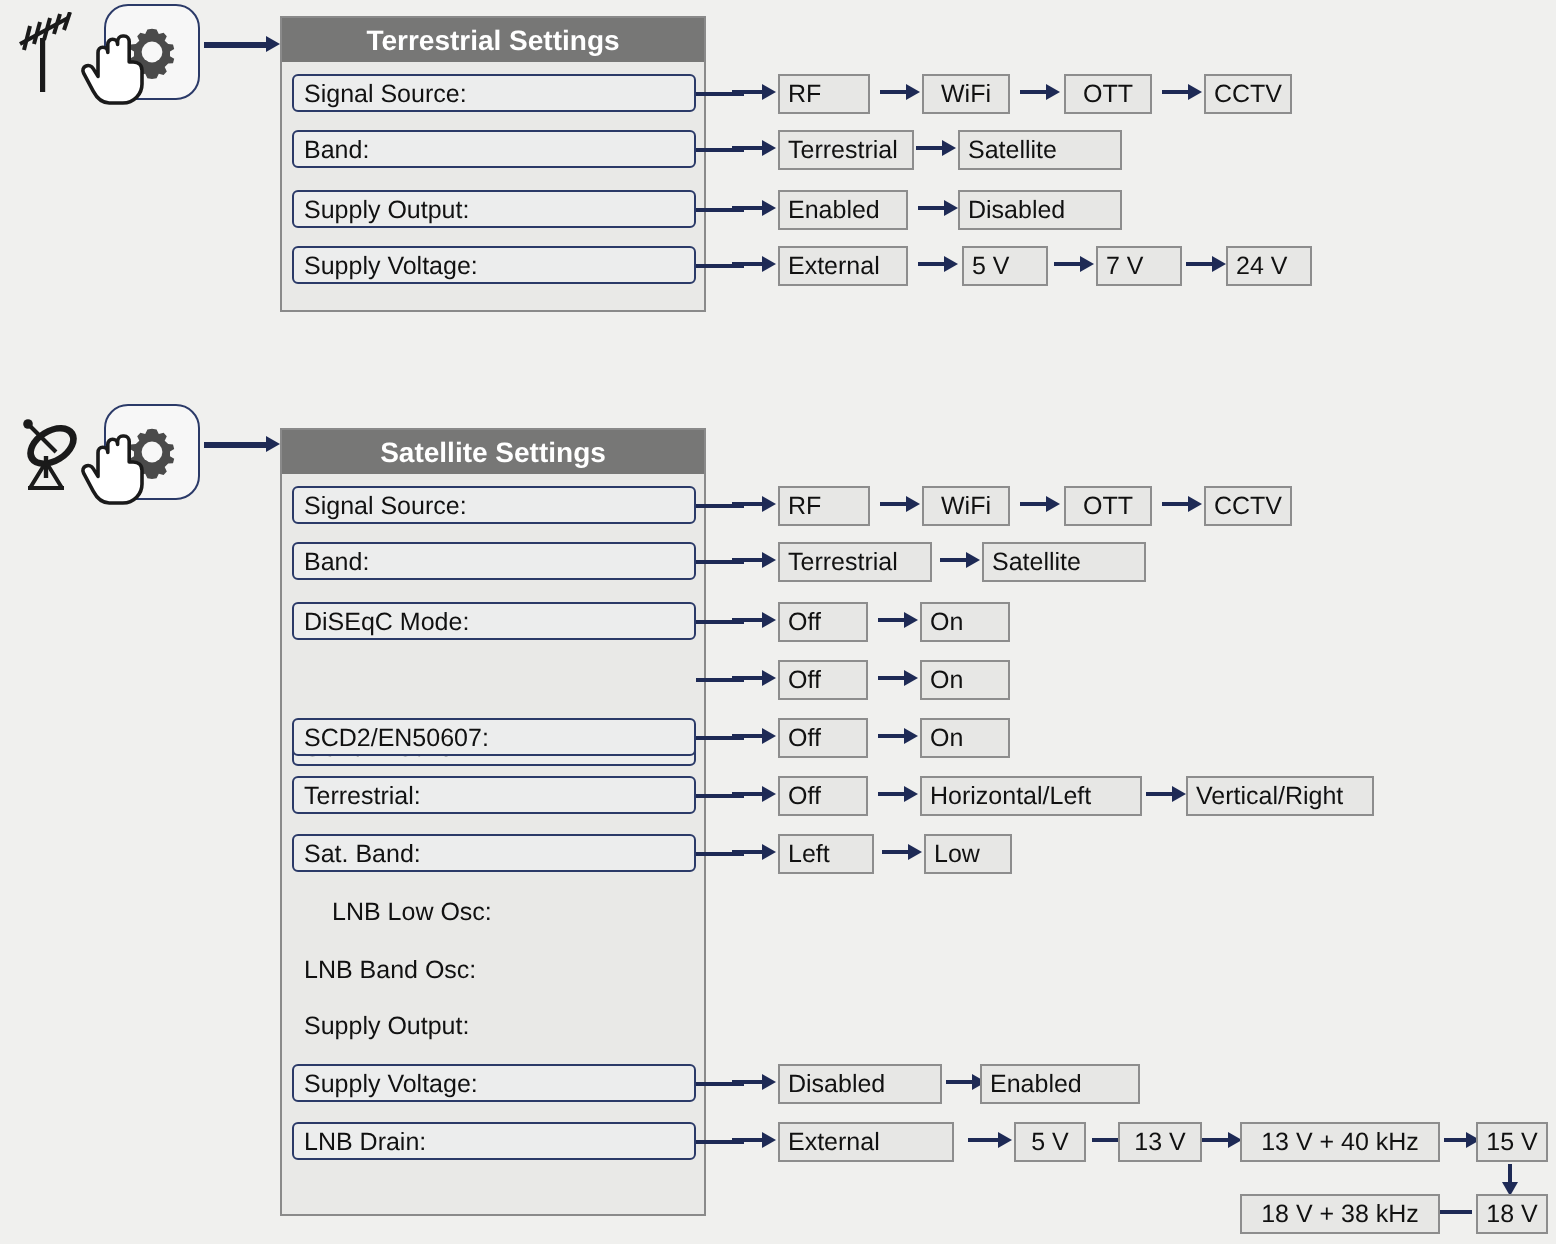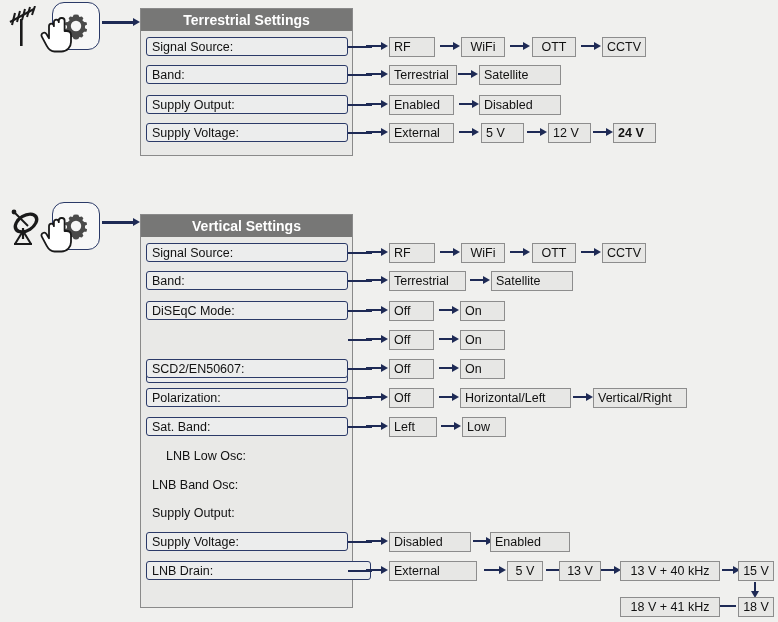--- a/index.html
+++ b/index.html
@@ -208,26 +208,26 @@
 <div class="opt" style="left:389px;top:123px;width:65px;">External</div>
 <div class="arrow" style="left:459px;top:128px;width:20px;">
   <div class="shaft" style="width:13px;"></div>
     <div class="head" style="left:13px;"></div>
 </div>
 <div class="opt" style="left:481px;top:123px;width:43px;">5 V</div>
 <div class="arrow" style="left:527px;top:128px;width:20px;">
   <div class="shaft" style="width:13px;"></div>
     <div class="head" style="left:13px;"></div>
 </div>
-<div class="opt" style="left:548px;top:123px;width:43px;">12 V</div>
+<div class="opt" style="left:548px;top:123px;width:43px;">7 V</div>
 <div class="arrow" style="left:593px;top:128px;width:20px;">
   <div class="shaft" style="width:13px;"></div>
     <div class="head" style="left:13px;"></div>
 </div>
-<div class="opt" style="left:613px;top:123px;width:43px;font-weight:bold;">24 V</div>
+<div class="opt" style="left:613px;top:123px;width:43px;">24 V</div>
 
 <div class="ico" style="left:6px;top:206px;width:36px;height:40px;">
   <svg width="36" height="40" viewBox="0 0 36 40">
     <ellipse cx="20" cy="17" rx="13.5" ry="9" transform="rotate(-32 20 17)" fill="#1a1a1a"></ellipse>
     <ellipse cx="20" cy="17" rx="10" ry="5.8" transform="rotate(-32 20 17)" fill="#f0f0ee"></ellipse>
     <line x1="8" y1="6" x2="22" y2="20" stroke="#1a1a1a" stroke-width="2"></line>
     <circle cx="8" cy="6" r="2.4" fill="#1a1a1a"></circle>
     <line x1="17" y1="22" x2="17" y2="33" stroke="#1a1a1a" stroke-width="2.2"></line>
     <path d="M9 38 L17 25 L25 38" stroke="#1a1a1a" stroke-width="2" fill="none"></path>
     <line x1="8" y1="38" x2="26" y2="38" stroke="#1a1a1a" stroke-width="2"></line>
@@ -245,35 +245,35 @@
   <svg width="42" height="42" viewBox="0 0 42 42">
     <path d="M24 6 C25.6 6 26.6 7.2 26.6 8.8 L26.6 19 L28.6 19 C31 19 33 20.4 33 23.2 L33 30 C33 35 29 39.5 23.4 39.5 L16.6 39.5 C13 39.5 10.4 37 8.6 33.6 L3.8 24.6 C3 23.1 3.6 21.6 5 21 C6.3 20.4 7.8 21 8.6 22.3 L11 26.2 L11 14.2 C11 12.7 12 11.6 13.4 11.6 C14.8 11.6 15.9 12.7 15.9 14.2 L15.9 10.2 C15.9 8.7 16.9 7.6 18.3 7.6 C19.7 7.6 20.8 8.7 20.8 10.2 L20.8 8.8 C20.8 7.2 21.9 6 23.4 6 Z" fill="#ffffff" stroke="#1a1a1a" stroke-width="1.8" stroke-linejoin="round"></path>
   </svg>
 </div>
 <div class="arrow thick" style="left:102px;top:218px;width:38px;">
   <div class="shaft" style="width:31px;"></div>
     <div class="head" style="left:31px;"></div>
 </div>
 
 <div class="panel" style="left:140px;top:214px;width:213px;height:394px;">
-  <div class="panel-head">Vertical Settings</div>
+  <div class="panel-head">Satellite Settings</div>
 </div>
 
 <div class="lab" style="left:146px;top:243px;width:202px;">Signal Source:</div>
 <div class="lab" style="left:146px;top:271px;width:202px;">Band:</div>
 <div class="lab" style="left:146px;top:301px;width:202px;">DiSEqC Mode:</div>
 <div class="lab" style="left:146px;top:316px;width:202px;margin-top:48px;">SCD/EN50494:</div>
 <div class="lab" style="left:146px;top:359px;width:202px;">SCD2/EN50607:</div>
-<div class="lab" style="left:146px;top:388px;width:202px;">Polarization:</div>
+<div class="lab" style="left:146px;top:388px;width:202px;">Terrestrial:</div>
 <div class="lab" style="left:146px;top:417px;width:202px;">Sat. Band:</div>
 <div class="lab plain" style="left:160px;top:446px;width:202px;">LNB Low Osc:</div>
 <div class="lab plain" style="left:146px;top:475px;width:202px;">LNB Band Osc:</div>
 <div class="lab plain" style="left:146px;top:503px;width:202px;">Supply Output:</div>
 <div class="lab" style="left:146px;top:532px;width:202px;">Supply Voltage:</div>
-<div class="lab" style="left:146px;top:561px;width:225px;">LNB Drain:</div>
+<div class="lab" style="left:146px;top:561px;width:202px;">LNB Drain:</div>
 
 <div class="stub" style="left:348px;top:252px;width:24px;"></div>
 <div class="arrow" style="left:366px;top:248px;width:22px;">
     <div class="shaft" style="width:15px;"></div>
     <div class="head" style="left:15px;"></div>
   </div>
 
 <div class="stub" style="left:348px;top:280px;width:24px;"></div>
 <div class="arrow" style="left:366px;top:276px;width:22px;">
     <div class="shaft" style="width:15px;"></div>
@@ -418,13 +418,13 @@
 <div class="varrow" style="left:751px;top:582px;height:16px;">
   <div class="shaft" style="height:10px;"></div>
     <div class="head" style="top:9px;"></div>
 </div>
 
 <div class="opt ctr" style="left:738px;top:597px;width:36px;">18 V</div>
 <div class="arrow left" style="left:713px;top:602px;width:24px;">
   <div class="shaft" style="left:6px;width:17px;"></div>
     <div class="head"></div>
 </div>
-<div class="opt ctr" style="left:620px;top:597px;width:100px;">18 V + 41 kHz</div>
+<div class="opt ctr" style="left:620px;top:597px;width:100px;">18 V + 38 kHz</div>
 
 </body></html>

